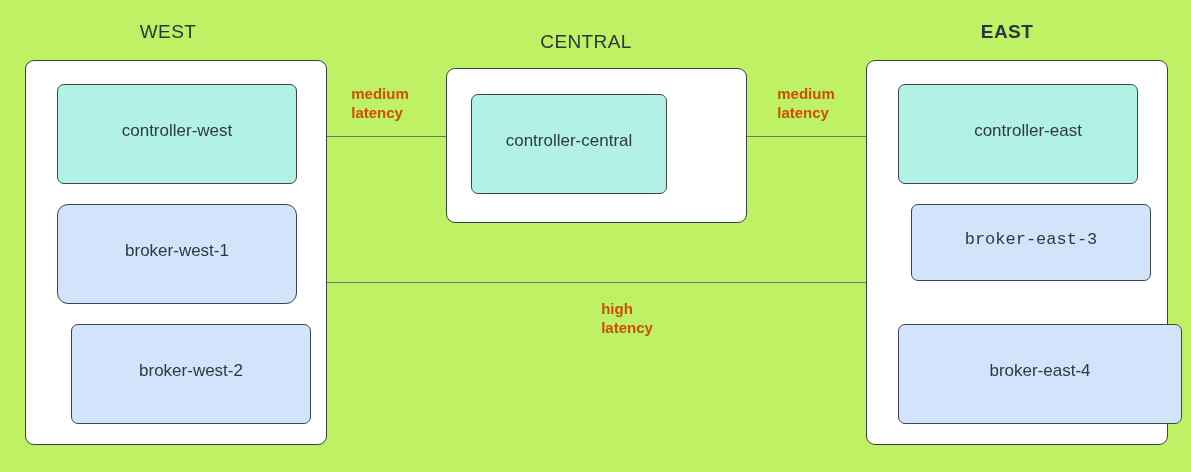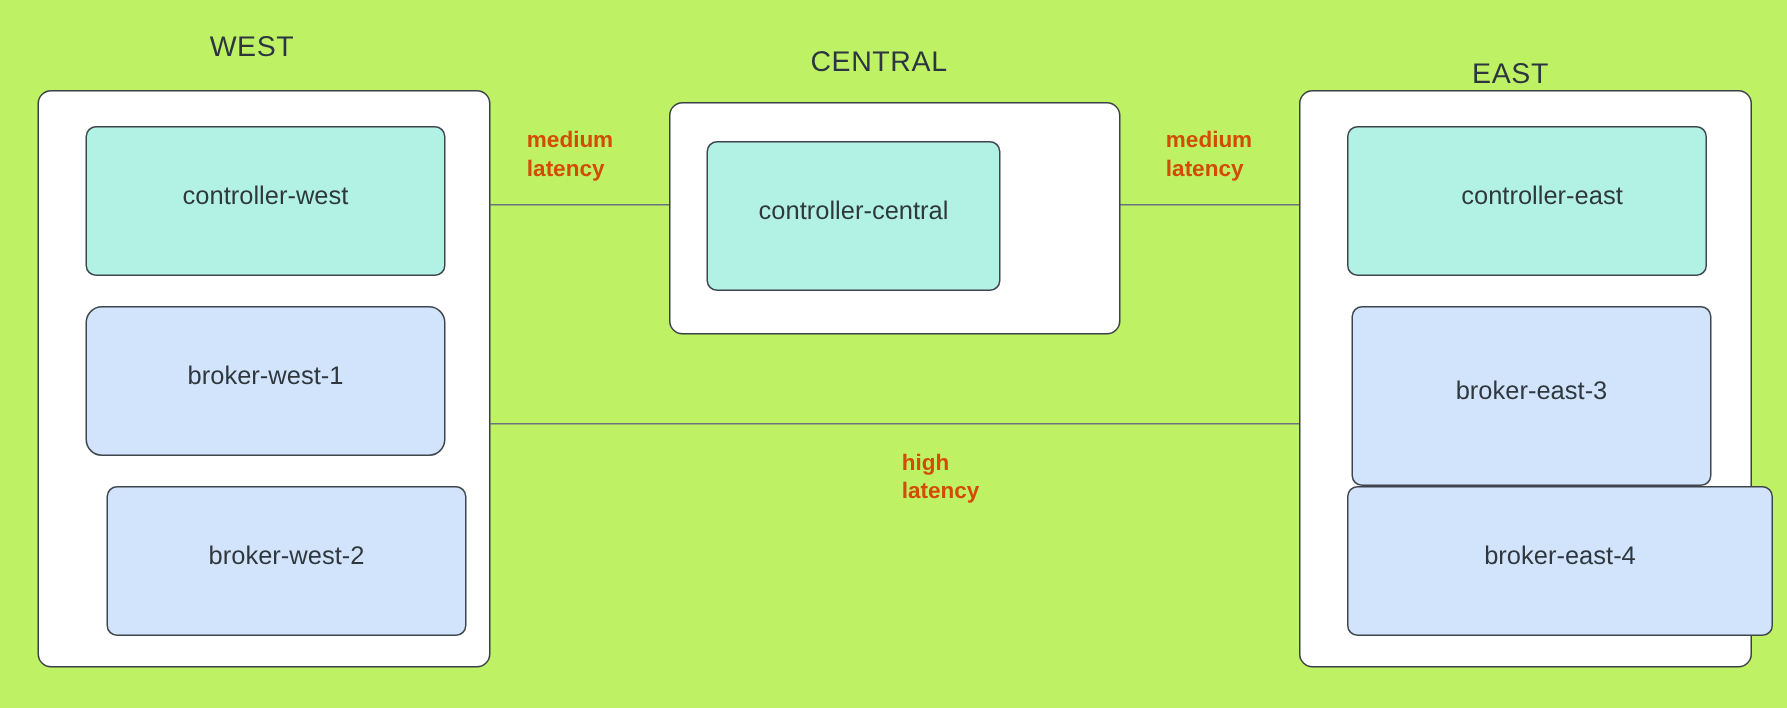--- a/index.html
+++ b/index.html
@@ -62,21 +62,21 @@
 </style>
 </head>
 <body>
 
 <div id="canvas">
 
   <div class="region-label" style="left:168px;top:21px;">WEST</div>
 
   <div class="region-label" style="left:586px;top:31px;">CENTRAL</div>
 
-  <div class="region-label" style="left:1007px;top:39px;">EAST</div>
+  <div class="region-label" style="left:1007px;top:21px;font-weight:bold;">EAST</div>
 
   <div class="link" style="left:327px;top:136px;width:120px;"></div>
   <div class="link" style="left:746px;top:136px;width:122px;"></div>
   <div class="link" style="left:327px;top:282px;width:541px;"></div>
 
   <div class="link-label" style="left:380px;top:84px;">medium
 latency</div>
 
   <div class="link-label" style="left:806px;top:84px;">medium
 latency</div>
@@ -99,21 +99,21 @@
   <div class="group-box" style="left:446px;top:68px;width:301px;height:155px;">
     <div class="node controller" style="left:24px;top:25px;width:196px;height:100px;">
       <span class="node-label">controller-central</span>
     </div>
   </div>
 
   <div class="group-box" style="left:866px;top:60px;width:302px;height:385px;">
     <div class="node controller" style="left:31px;top:23px;width:240px;height:100px;padding-left:20px;">
       <span class="node-label">controller-east</span>
     </div>
-    <div class="node broker" style="left:34px;top:143px;width:240px;height:120px;">
+    <div class="node broker" style="left:44px;top:143px;width:240px;height:77px;font-family:Liberation Mono, monospace;">
       <span class="node-label">broker-east-3</span>
     </div>
     <div class="node broker" style="left:31px;top:263px;width:284px;height:100px;">
       <span class="node-label">broker-east-4</span>
     </div>
   </div>
 
 </div>
 
 </body></html>

